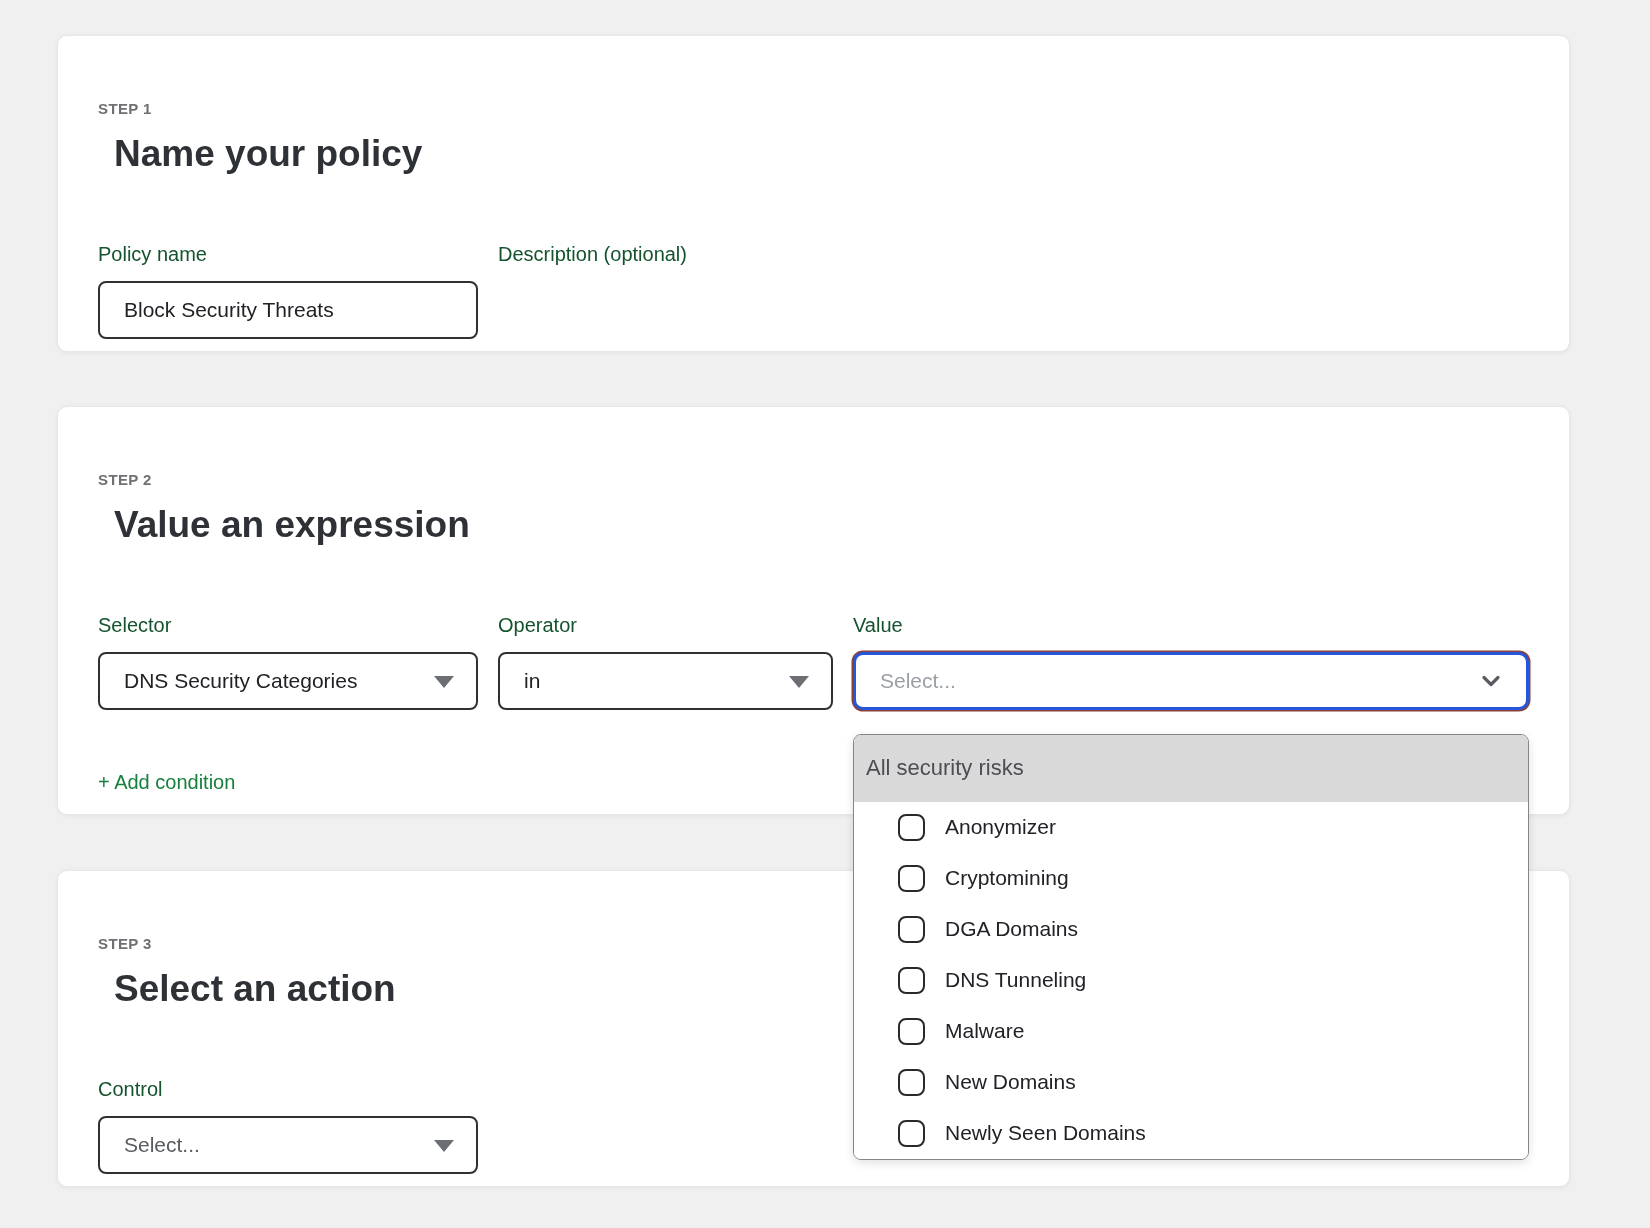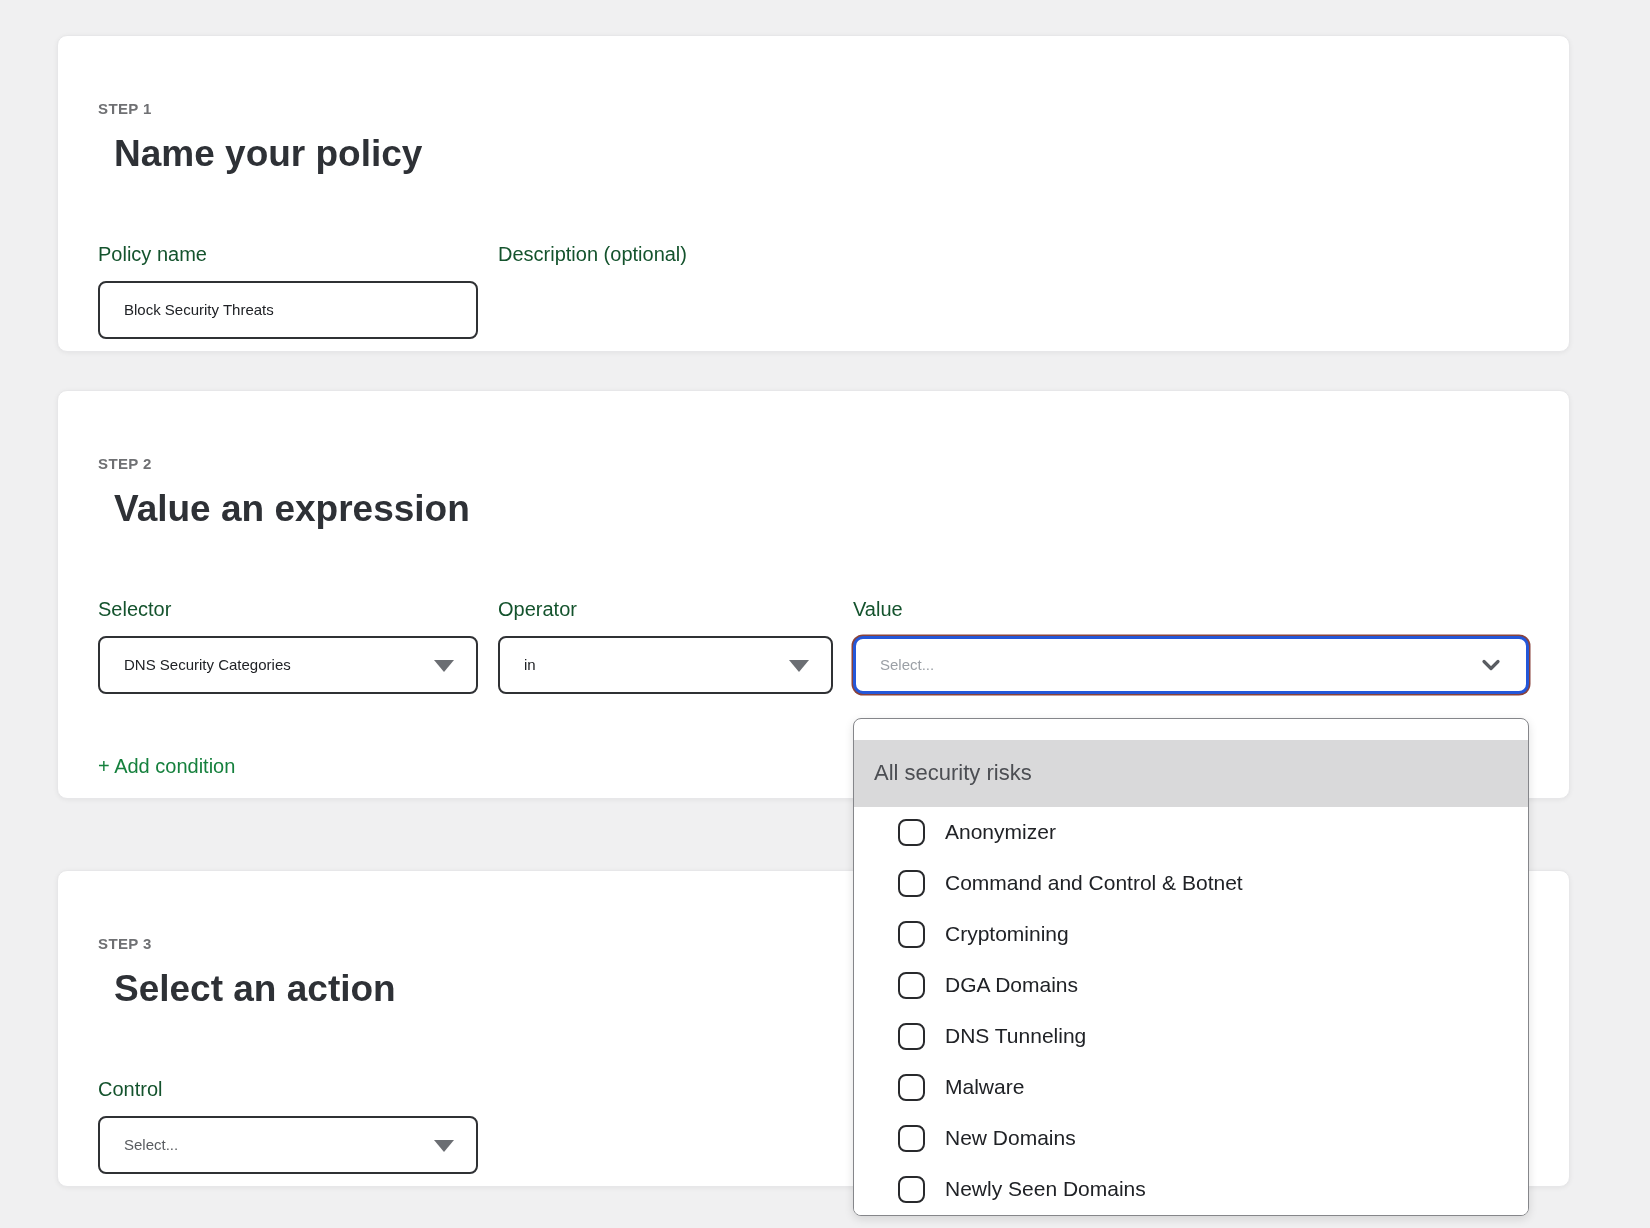--- a/index.html
+++ b/index.html
@@ -9,21 +9,21 @@
     font-family:"Liberation Sans", sans-serif;
     -webkit-font-smoothing:antialiased;
   }
   .card{
     position:absolute;left:57px;width:1513px;box-sizing:border-box;
     background:#ffffff;border:1px solid #e7e7e9;border-radius:10px;
     box-shadow:0 1px 5px rgba(0,0,0,.06);
     padding:0 40px;
   }
   #card-step1{top:35px;height:317px;z-index:1;}
-  #card-step2{top:390px;height:409px;z-index:3;}
+  #card-step2{top:406px;height:409px;z-index:3;}
   #card-step3{top:870px;height:317px;z-index:1;}
 
   .step-label{
     margin:0;padding-top:64px;
     font-size:15px;font-weight:700;letter-spacing:.4px;
     color:#6f7073;
   }
   .card-title{
     margin:16px 16px 0;line-height:1.15;
     font-size:37px;font-weight:700;color:#2e3136;
@@ -33,21 +33,21 @@
   .col-1{width:380px;flex:none;}
   .col-2{width:335px;flex:none;}
   .col-3{flex:1;}
   .field-label{
     display:block;font-size:20px;color:#14532d;line-height:1.2;
     margin:0 0 15px 0;
   }
   .control{
     height:58px;box-sizing:border-box;width:100%;
     border:2px solid #2f3134;border-radius:8px;background:#fff;
-    font-size:15px;color:#202226;
+    font-size:21px;color:#202226;
     display:flex;align-items:center;padding:0 24px;position:relative;
     font-family:"Liberation Sans", sans-serif;
   }
   input.control{display:block;}
   .select{cursor:pointer;padding-right:56px;}
   .caret-down{
     position:absolute;right:22px;top:50%;margin-top:-5px;
     width:0;height:0;
     border-left:10px solid transparent;border-right:10px solid transparent;
     border-top:12px solid #6b6e73;
@@ -64,22 +64,22 @@
 
   
   .dropdown{
     position:absolute;left:0;right:0;top:121px;z-index:10;
     background:#fff;border:1px solid #85868a;border-radius:8px;
     box-shadow:0 3px 10px rgba(0,0,0,.12);
     overflow:hidden;
   }
   .dropdown-header{
     height:67px;background:#d9d9da;
-    display:flex;align-items:center;padding:0 20px;
-    font-size:22px;color:#4c4e53;cursor:pointer;margin-top:21px;
+    display:flex;align-items:center;padding:0 12px;
+    font-size:22px;color:#4c4e53;cursor:pointer;
   }
   .option-row{
     height:51px;display:flex;align-items:center;gap:20px;
     padding:0 24px 0 44px;background:#fff;
     font-size:21px;color:#202226;cursor:pointer;
   }
   .checkbox{
     width:27px;height:27px;flex:none;box-sizing:border-box;
     border:2px solid #28292c;border-radius:8px;background:#fff;
   }
@@ -135,24 +135,20 @@
       <div class="dropdown">
         <div class="dropdown-header">All security risks</div>
         <div>
 
         <div class="option-row" style="">
             <span class="checkbox"></span>
             <span>Anonymizer</span>
           </div>
             <div class="option-row" style="">
             <span class="checkbox"></span>
-            <span>Command and Control &amp; Botnet</span>
-          </div>
-            <div class="option-row" style="">
-            <span class="checkbox"></span>
             <span>Cryptomining</span>
           </div>
             <div class="option-row" style="">
             <span class="checkbox"></span>
             <span>DGA Domains</span>
           </div>
             <div class="option-row" style="">
             <span class="checkbox"></span>
             <span>DNS Tunneling</span>
           </div>

